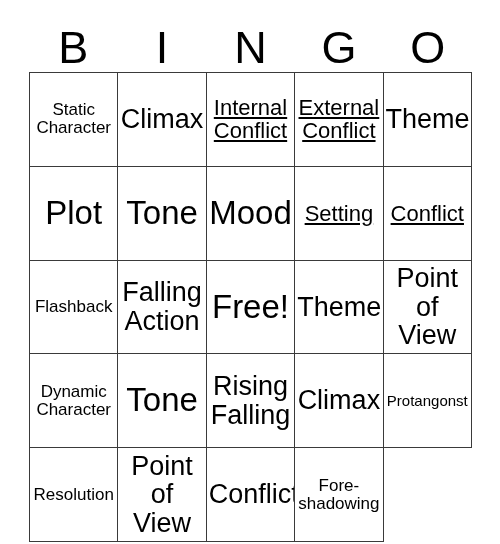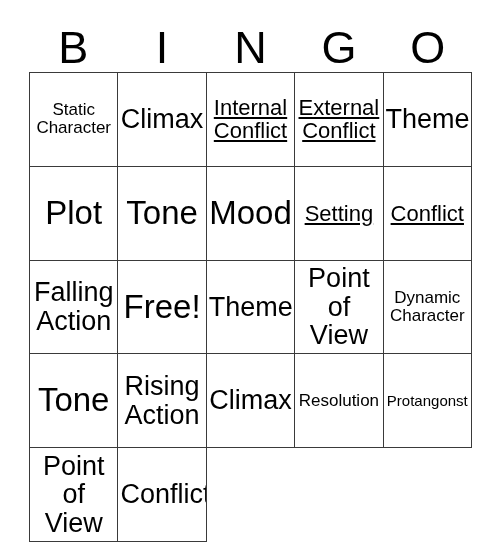--- a/index.html
+++ b/index.html
@@ -130,20 +130,23 @@
         <span class="bingo-cell-text fs-xl">Mood</span>
       </div>
     <div class="bingo-cell">
         <span class="bingo-cell-text fs-md">Setting</span>
       </div>
     <div class="bingo-cell">
         <span class="bingo-cell-text fs-md">Conflict</span>
       </div>
 
     <div class="bingo-cell">
+        <span class="bingo-cell-text fs-sm">Flashback</span>
+      </div>
+    <div class="bingo-cell">
         <span class="bingo-cell-text fs-lg">Falling
 Action</span>
       </div>
     <div class="bingo-cell">
         <span class="bingo-cell-text fs-xl">Free!</span>
       </div>
     <div class="bingo-cell">
         <span class="bingo-cell-text fs-lg">Theme</span>
       </div>
 
@@ -153,34 +156,38 @@
       </div>
     <div class="bingo-cell">
         <span class="bingo-cell-text fs-sm">Dynamic
 Character</span>
       </div>
     <div class="bingo-cell">
         <span class="bingo-cell-text fs-xl">Tone</span>
       </div>
     <div class="bingo-cell">
         <span class="bingo-cell-text fs-lg">Rising
-Action</span>
+Falling</span>
       </div>
     <div class="bingo-cell">
         <span class="bingo-cell-text fs-lg">Climax</span>
       </div>
 
     <div class="bingo-cell">
-        <span class="bingo-cell-text fs-sm">Resolution</span>
+        <span class="bingo-cell-text fs-xs">Protangonst</span>
       </div>
     <div class="bingo-cell">
-        <span class="bingo-cell-text fs-xs">Protangonst</span>
+        <span class="bingo-cell-text fs-sm">Resolution</span>
       </div>
     <div class="bingo-cell">
         <span class="bingo-cell-text fs-lg">Point of
 View</span>
       </div>
     <div class="bingo-cell">
         <span class="bingo-cell-text fs-lg">Conflict</span>
       </div>
+    <div class="bingo-cell">
+        <span class="bingo-cell-text fs-sm">Fore-
+shadowing</span>
+      </div>
 
   </div>
 </div>
 
 </body></html>

